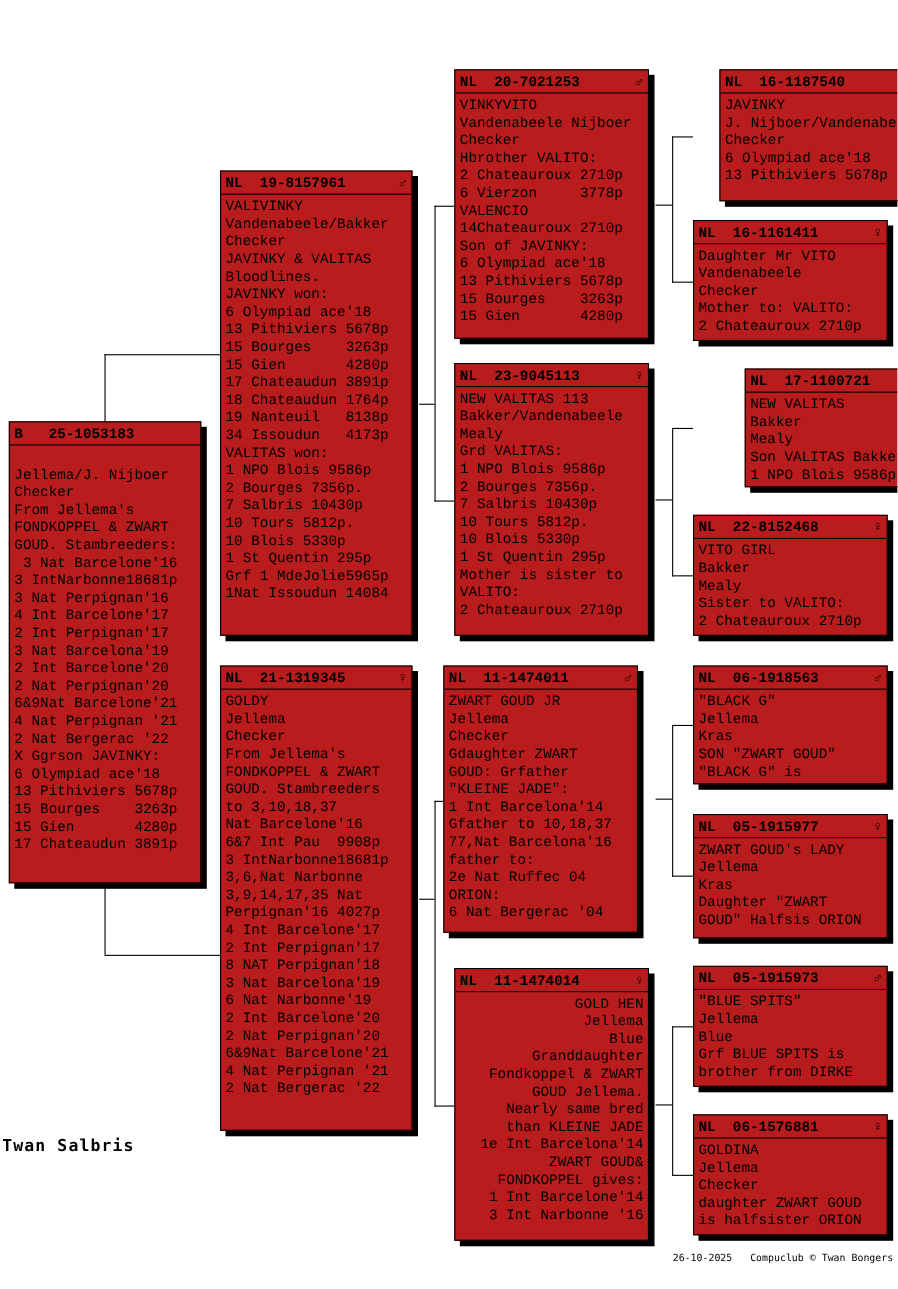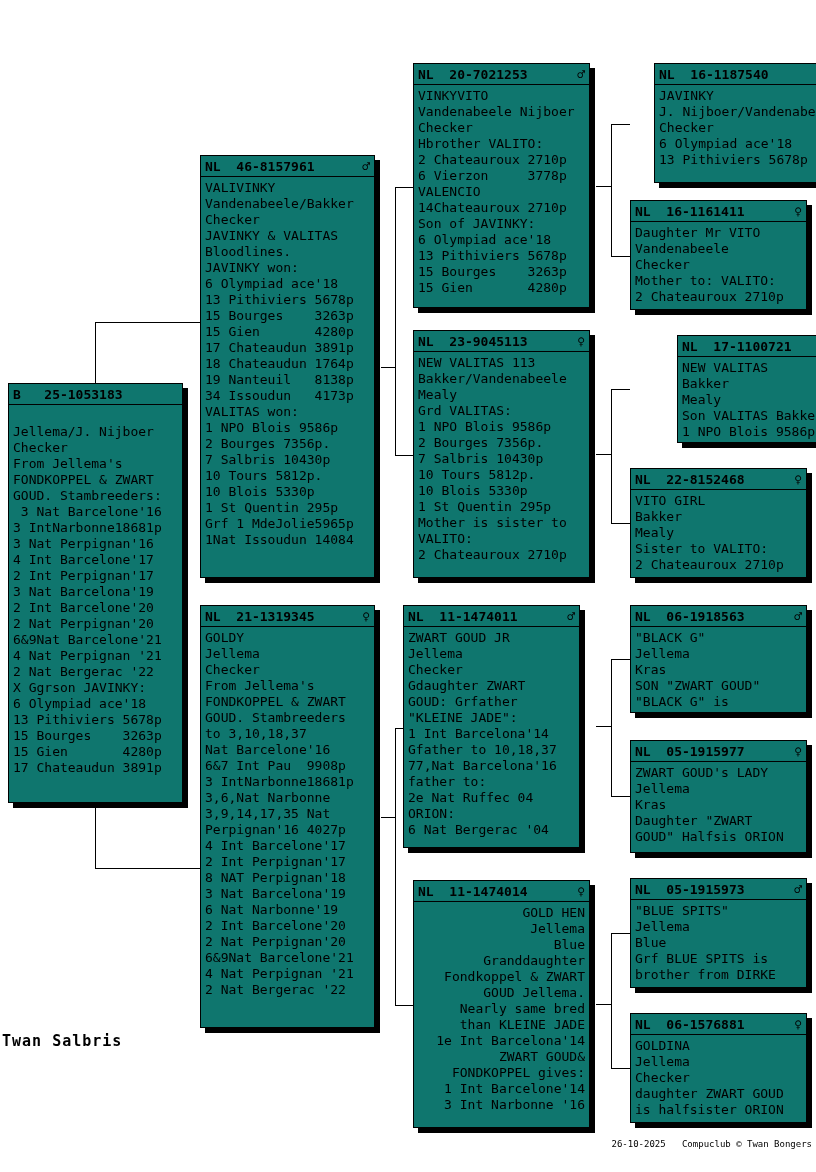--- a/index.html
+++ b/index.html
@@ -6,22 +6,22 @@
   #page {
     position:relative; width:816px; height:1172px; background:#ffffff;
     font-family:"DejaVu Sans Mono", monospace; color:#000;
     overflow:hidden;
   }
   .title {
     position:absolute; top:8px; left:0; width:816px; text-align:center;
     font-family:"DejaVu Sans", sans-serif; font-size:18px; white-space:pre;
   }
   .box {
-    position:absolute; background:#0f766e; border:1px solid #000;
-    box-shadow:5px 5px 0 #000; font-size:13px;
+    position:absolute; background:#b91c1c; border:1px solid #000;
+    box-shadow:5px 5px 0 #000; font-size:13px;font-family:Liberation Mono, monospace;
   }
   .box-header {
     display:flex; justify-content:space-between; align-items:center;
     border-bottom:1px solid #000; padding:2px 4px 1px 4px;
     font-weight:bold; white-space:pre; height:17px; overflow:hidden;
   }
   .box-header .sex { font-weight:bold; font-size:13px; }
   .box-body {
     padding:3px 4px; white-space:pre; line-height:16px; overflow:hidden;
   }
@@ -104,21 +104,21 @@
 X Ggrson JAVINKY:
 6 Olympiad ace'18
 13 Pithiviers 5678p
 15 Bourges    3263p
 15 Gien       4280p
 17 Chateaudun 3891p</div>
   </div>
 
   <div class="box" style="left:200px;top:155px;width:173px;height:421px;">
     <div class="box-header">
-      <span>NL  46-8157961</span>
+      <span>NL  19-8157961</span>
       <span class="sex">♂</span>
     </div>
     <div class="box-body">VALIVINKY
 Vandenabeele/Bakker
 Checker
 JAVINKY &amp; VALITAS
 Bloodlines.
 JAVINKY won:
 6 Olympiad ace'18
 13 Pithiviers 5678p

